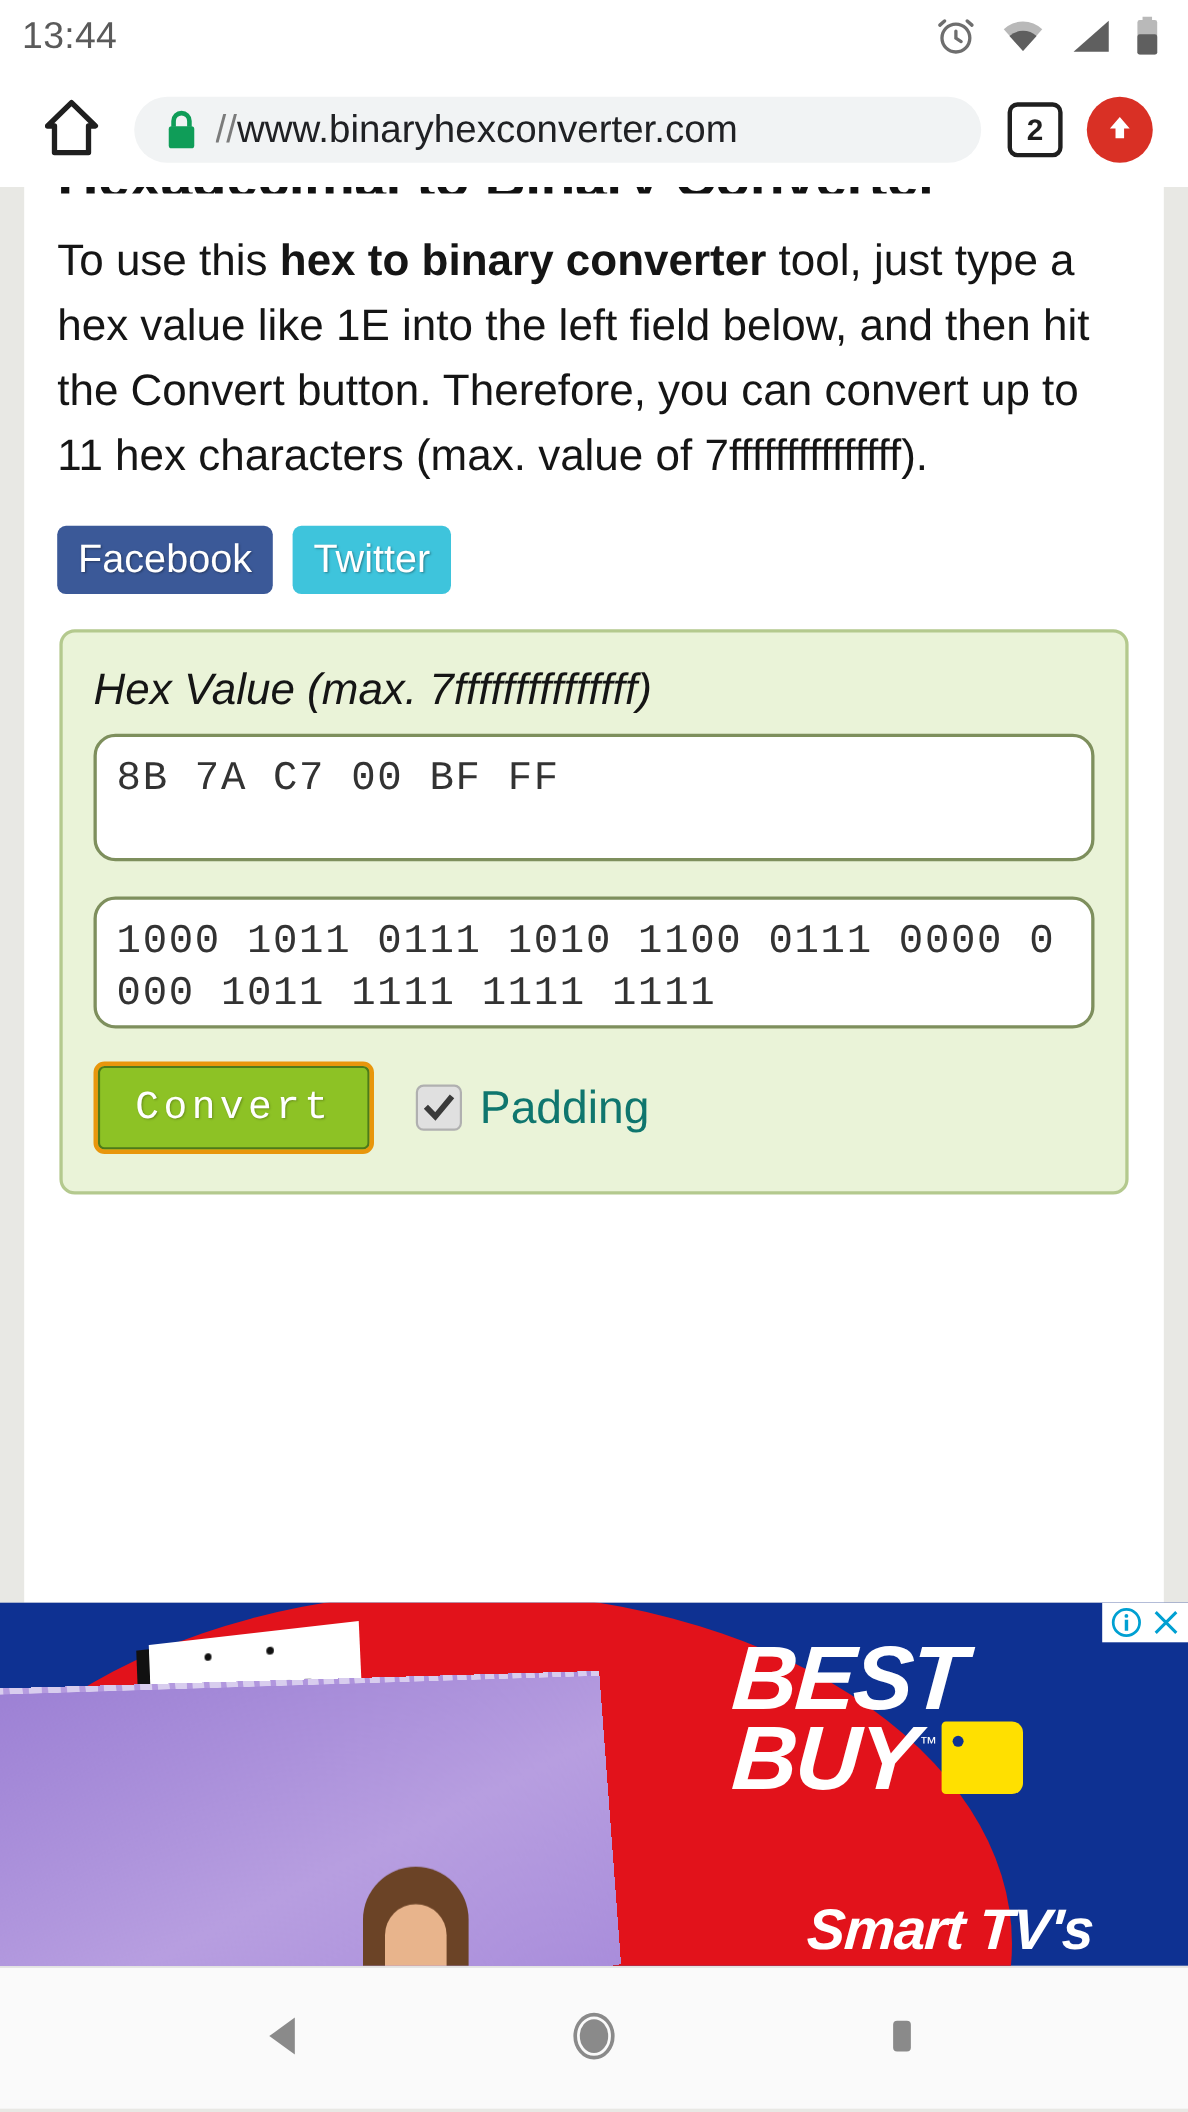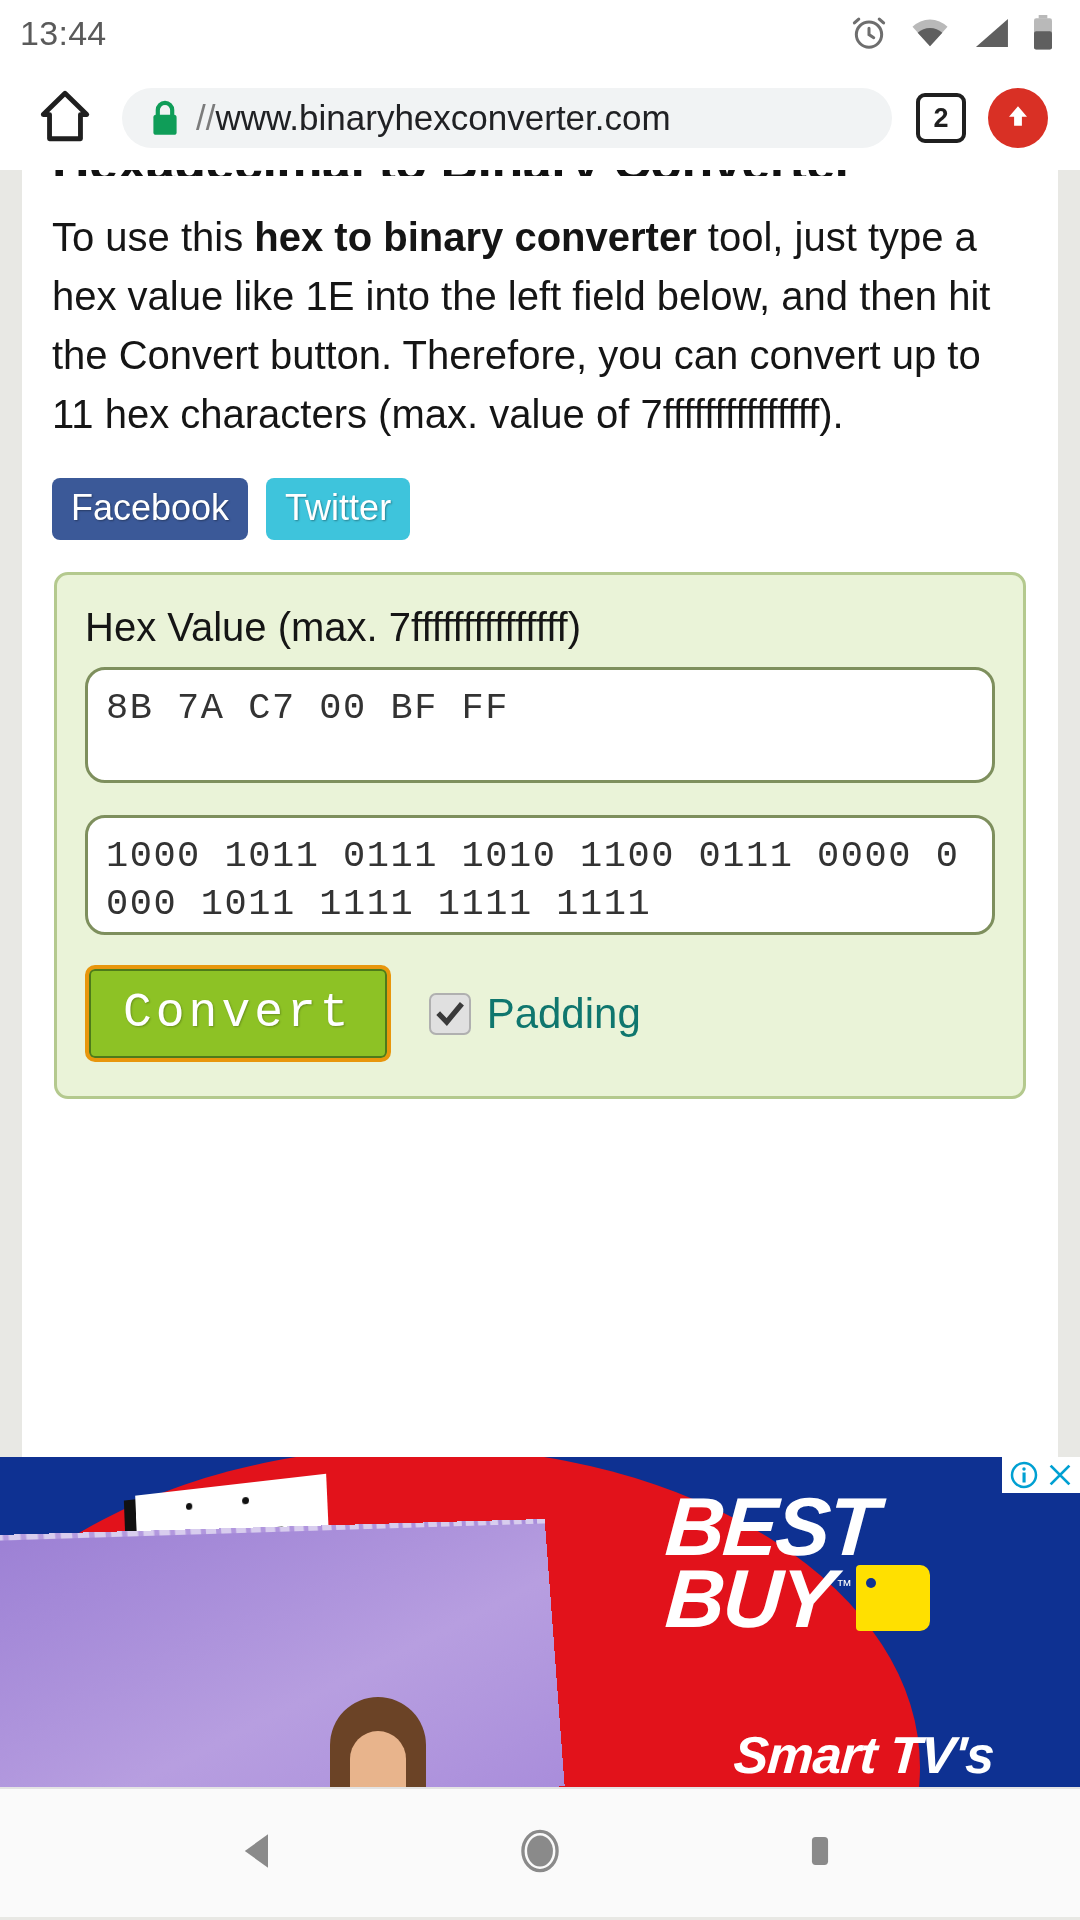--- a/index.html
+++ b/index.html
@@ -184,20 +184,21 @@
     background: #eaf3d8;
     border: 3px solid #b4c98e;
     border-radius: 14px;
     padding: 30px 28px 34px;
   }
   .field-label {
     font-size: 40px;
     color: #151515;
     margin-bottom: 18px;
     line-height: 1.1;
+    font-style: italic;
   }
   .text-field {
     background: #ffffff;
     border: 3px solid #7e8f5d;
     border-radius: 20px;
     padding: 14px 18px;
     font-family: "Liberation Mono", "DejaVu Sans Mono", monospace;
     font-size: 37px;
     line-height: 48px;
     color: #333333;
@@ -215,21 +216,21 @@
     align-items: center;
     margin-top: 30px;
     gap: 38px;
   }
   .convert-btn {
     background: #8dc225;
     border: 4px solid #e8960c;
     border-radius: 10px;
     padding: 18px 34px;
     font-family: "Liberation Mono", "DejaVu Sans Mono", monospace;
-    font-size: 48px;
+    font-size: 36px;
     letter-spacing: 4px;
     color: #ffffff;
     text-shadow: 1px 1px 2px rgba(0,0,0,0.25);
     box-shadow: inset 0 0 0 2px #4e7a1a;
     line-height: 1.1;
   }
   .padding-wrap { display: flex; align-items: center; gap: 16px; }
   .checkbox {
     width: 42px;
     height: 42px;

